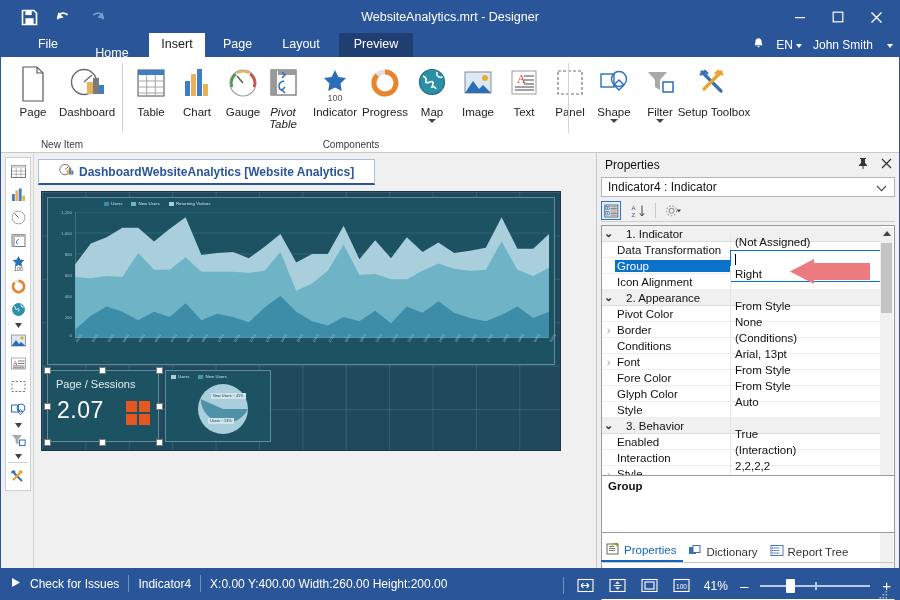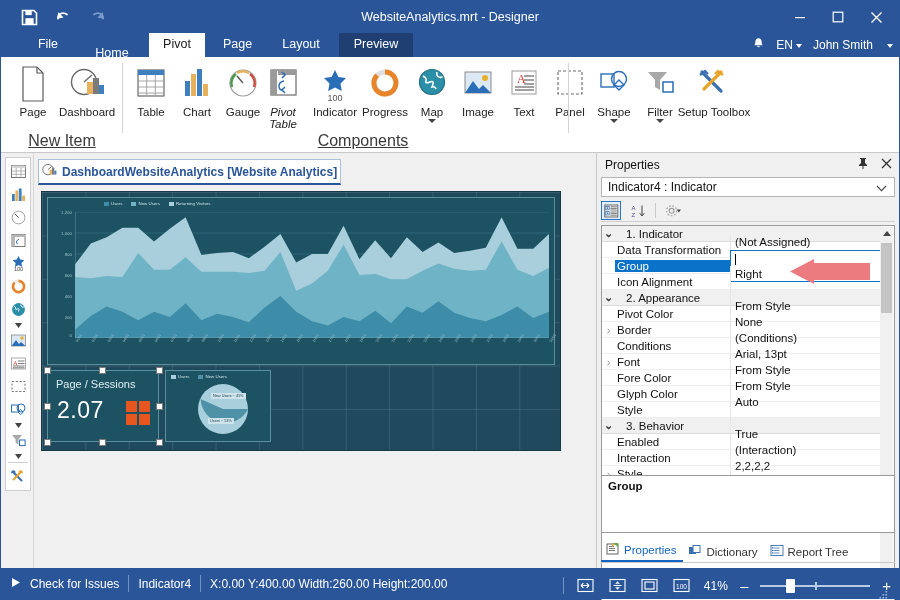--- a/index.html
+++ b/index.html
@@ -44,21 +44,21 @@
 
   
   .ribbon {
     position:absolute; left:0; top:56px; width:898px; height:96px;
     background:#ffffff; border-bottom:1px solid #c8c8c8;
   }
   .rgroup { position:absolute; top:0; height:96px; }
   .rgroup .sep { position:absolute; right:0; top:6px; width:1px; height:70px; background:#d4d4d4; }
   .rgroup .gtitle {
     position:absolute; bottom:3px; width:100%; text-align:center;
-    font-size:16px; color:#3a3a3a;text-decoration:underline;
+    font-size:10px; color:#3a3a3a;
   }
   .ritem {
     position:absolute; top:4px; width:56px; text-align:center; cursor:pointer;
   }
   .ritem .glyph { height:42px; display:flex; align-items:flex-end; justify-content:center; }
   .ritem .lbl { font-size:11.5px; color:#222; line-height:12px; margin-top:3px; }
   .ritem .dd { display:block; margin:1px auto 0; width:0;height:0;border-left:4px solid transparent;border-right:4px solid transparent;border-top:4px solid #444; }
 
   
   .toolbox {
@@ -68,21 +68,21 @@
   .tbx-inner { position:absolute; left:4px; top:4px; width:26px; background:#fff; border:1px solid #cfcfcf; padding:2px 0; }
   .tbx-item { width:24px; height:23px; display:flex; align-items:center; justify-content:center; cursor:pointer; }
   .tbx-arrow { width:24px; height:8px; display:flex; align-items:center; justify-content:center; cursor:pointer; }
   .tbx-div { height:1px; background:#cfcfcf; margin:2px 2px; }
 
   
   .doc-area { position:absolute; left:33px; top:152px; width:562px; height:415px; background:#f0f0f0; }
   .doc-tab {
     position:absolute; left:4px; top:6px; height:26px;
     background:#ffffff; border:1px solid #a8c0d8; border-bottom:2px solid #2a5699;
-    display:flex; align-items:center; padding:0 3px; gap:5px; cursor:pointer;
+    display:flex; align-items:center; padding:0 20px; gap:5px; cursor:pointer;
   }
   .doc-tab-label { font-size:12px; font-weight:bold; color:#2a5699; }
 
   .canvas-wrap { position:absolute; left:7px; top:38px; width:548px; height:290px; }
   .canvas {
     position:absolute; left:0; top:0; width:520px; height:260px;
     background:#1f4a5e;
     background-image:
       linear-gradient(to right, rgba(255,255,255,.10) 1px, transparent 1px),
       linear-gradient(to bottom, rgba(255,255,255,.10) 1px, transparent 1px);
@@ -215,21 +215,21 @@
         <svg width="13" height="13" viewBox="0 0 13 13">
             <path d="M1.5 1.5 L11.5 11.5 M11.5 1.5 L1.5 11.5" stroke="#fff" stroke-width="1.4"></path>
           </svg>
       </div>
     </div>
   </div>
 
   <div class="ribbon-tabs">
     <div class="rtab" style="left:22px;width:50px;">File</div>
     <div class="rtab" style="left:82px;width:58px;margin-top:9px;">Home</div>
-    <div class="rtab active" style="left:148px;width:56px;">Pivot</div>
+    <div class="rtab active" style="left:148px;width:56px;">Insert</div>
     <div class="rtab" style="left:212px;width:48px;">Page</div>
     <div class="rtab" style="left:270px;width:60px;">Layout</div>
     <div class="rtab preview" style="left:338px;width:74px;">Preview</div>
     <div class="ribbon-right">
       <span>
         <svg width="13" height="13" viewBox="0 0 13 13">
             <path d="M6.5 1.3c-1.9 0-3.1 1.3-3.1 3.2 0 2.6-.9 3.3-.9 3.8h8c0-.5-.9-1.2-.9-3.8 0-1.9-1.2-3.2-3.1-3.2z" fill="#fff"></path>
             <path d="M5.3 9.1a1.2 1.2 0 0 0 2.4 0z" fill="#fff"></path>
           </svg>
       </span>
@@ -386,21 +386,21 @@
       <div class="ritem" style="left:509px;">
         <div class="glyph">
           <svg width="34" height="38" viewBox="0 0 34 38">
               <path d="M5 7 h19 l-7 8 v10 l-5-3 v-7z" fill="#a8a8a8"></path>
               <rect x="20" y="17" width="10" height="10" fill="#fff" stroke="#2a6eb8" stroke-width="1.5"></rect>
             </svg>
         </div>
         <div class="lbl">Filter</div>
         <i class="dd"></i>
       </div>
-      <div class="gtitle" style="left:40px;width:400px;">Components</div>
+      <div class="gtitle" style="left:28px;width:400px;">Components</div>
       <div class="sep" style="right:104px;"></div>
     </div>
 
     <div class="rgroup" style="left:670px;width:90px;">
       <div class="ritem" style="left:6px;width:74px;">
         <div class="glyph">
           <svg width="38" height="38" viewBox="0 0 38 38">
               <path d="M7 7 L26 26" stroke="#3a6fb0" stroke-width="3.2" stroke-linecap="round"></path>
               <path d="M26 7 L9 24" stroke="#e8a52a" stroke-width="3.2" stroke-linecap="round"></path>
               <path d="M5 10 l5-4 3 3" fill="none" stroke="#3a6fb0" stroke-width="2.4"></path>

